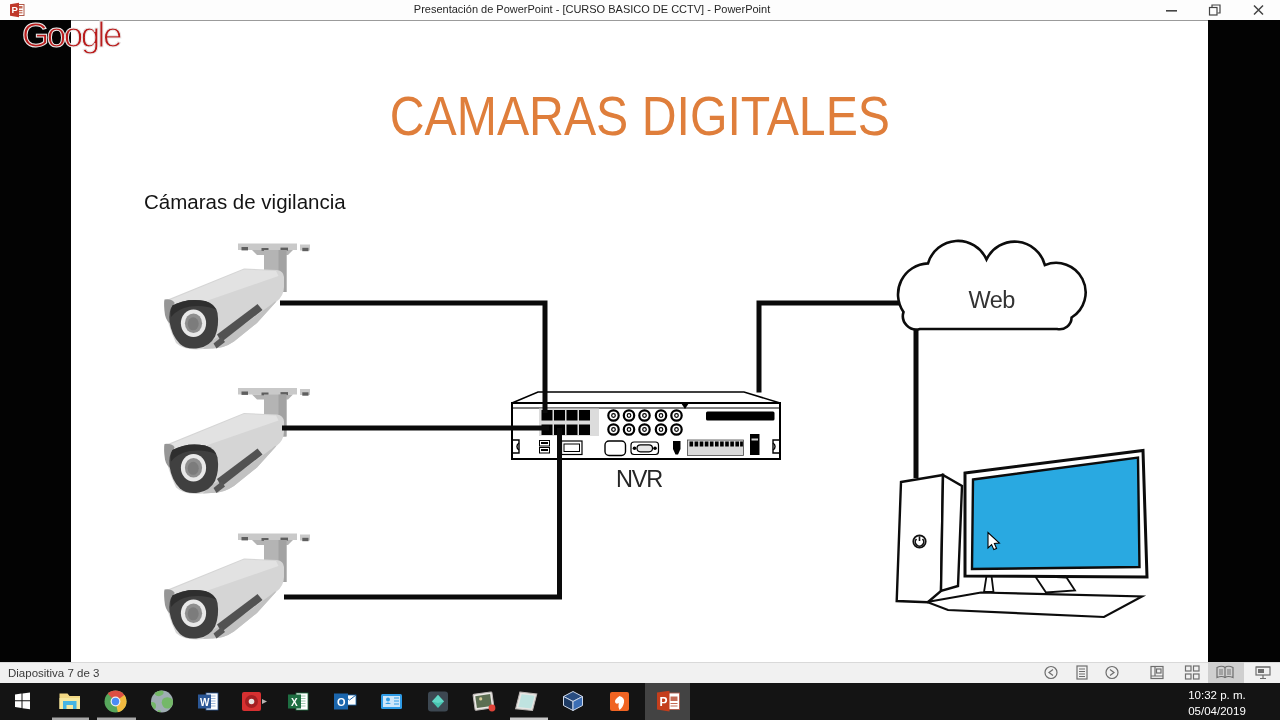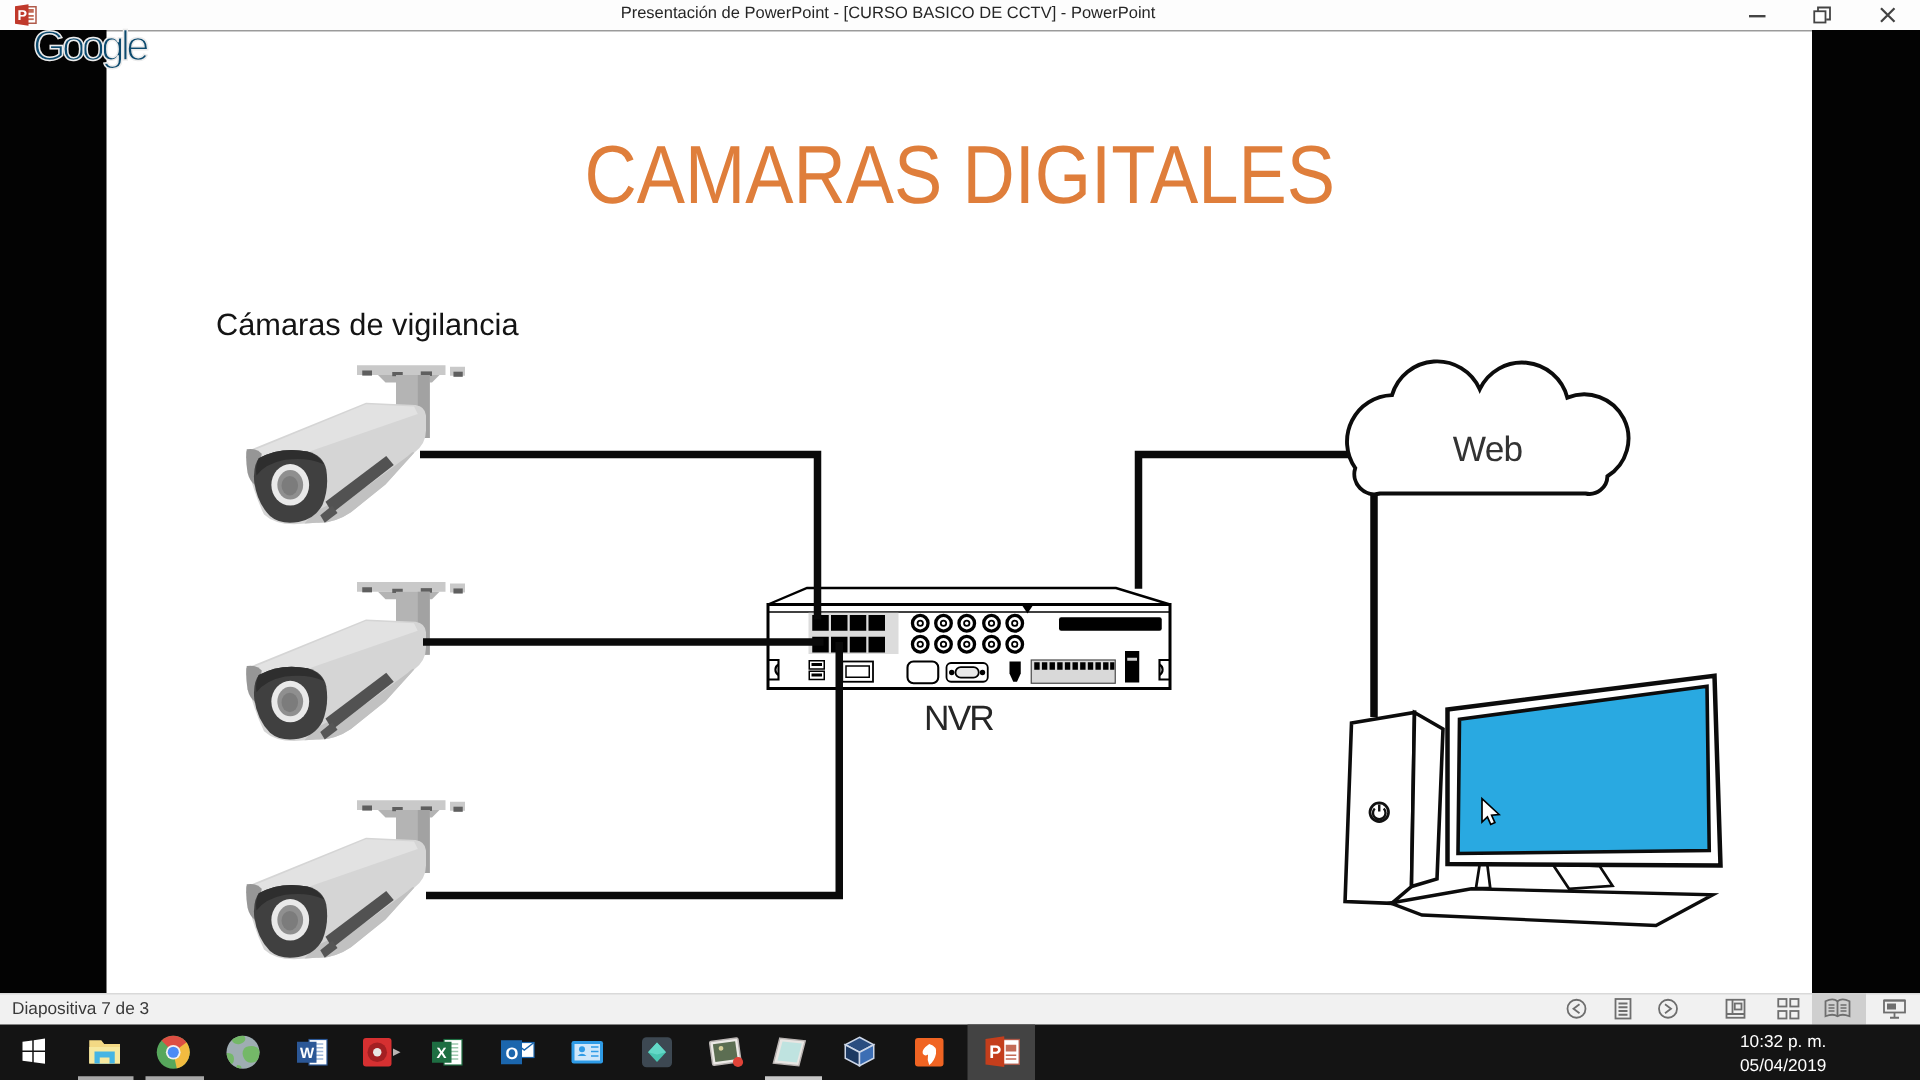--- a/index.html
+++ b/index.html
@@ -32,25 +32,25 @@
 </svg>
 
 <svg class="abs" style="left:1251px;top:0;" width="16" height="20">
     <path d="M3 5.5 L12 14.5 M12 5.5 L3 14.5" stroke="#444" stroke-width="1.5"></path>
   </svg>
 
 <div class="abs" style="left:0;top:20px;width:71px;height:642px;background:#030303;"></div>
 
 <div class="abs" style="left:1208px;top:20px;width:72px;height:642px;background:#030303;"></div>
 
-<div class="abs" style="left:22px;top:15px;font-size:28px;color:#0c4a6e;-webkit-text-stroke:1px #ececec;letter-spacing:-2.5px;">Google</div>
+<div class="abs" style="left:22px;top:15px;font-size:35px;color:#b91c1c;-webkit-text-stroke:1px #ececec;letter-spacing:-2.5px;">Google</div>
 
 <div class="abs" style="left:0;top:84px;width:1280px;text-align:center;font-size:55px;color:#df7e3b;transform:scaleX(0.877);transform-origin:639px 50%;">CAMARAS DIGITALES</div>
 
-<div class="abs" style="left:144px;top:205px;font-size:20.5px;color:#141414;">Cámaras de vigilancia</div>
+<div class="abs" style="left:144px;top:190px;font-size:20.5px;color:#141414;">Cámaras de vigilancia</div>
 
 <svg class="abs" style="left:0;top:0;" width="1280" height="720" viewBox="0 0 1280 720">
 
   <defs>
     <g id="cam">
 
       <rect x="238" y="243.5" width="59" height="6.5" fill="#c9c9c9"></rect>
       <path d="M252 250 H293 L288 255 H257 Z" fill="#b3b3b3"></path>
       <rect x="241.5" y="247" width="6.5" height="3.4" fill="#5f5f5f"></rect>
       <rect x="261.5" y="248" width="7" height="2.8" fill="#5f5f5f"></rect>
@@ -381,13 +381,13 @@
     <text x="659.5" y="22.5" font-size="12" font-weight="bold" fill="#fff">P</text>
   </g>
 
   <rect x="52" y="34.5" width="37" height="2.5" fill="#a8a8a8"></rect>
 
   <rect x="97" y="34.5" width="39" height="2.5" fill="#a8a8a8"></rect>
 
   <rect x="510" y="34.5" width="38" height="2.5" fill="#c8c8c8"></rect>
 </svg>
 
-<div class="abs" style="left:1160px;top:687px;width:114px;text-align:left;font-size:11.5px;color:#fff;line-height:16px;">10:32 p. m.<br>05/04/2019</div>
+<div class="abs" style="left:1160px;top:687px;width:114px;text-align:center;font-size:11.5px;color:#fff;line-height:16px;">10:32 p. m.<br>05/04/2019</div>
 
 </body></html>

